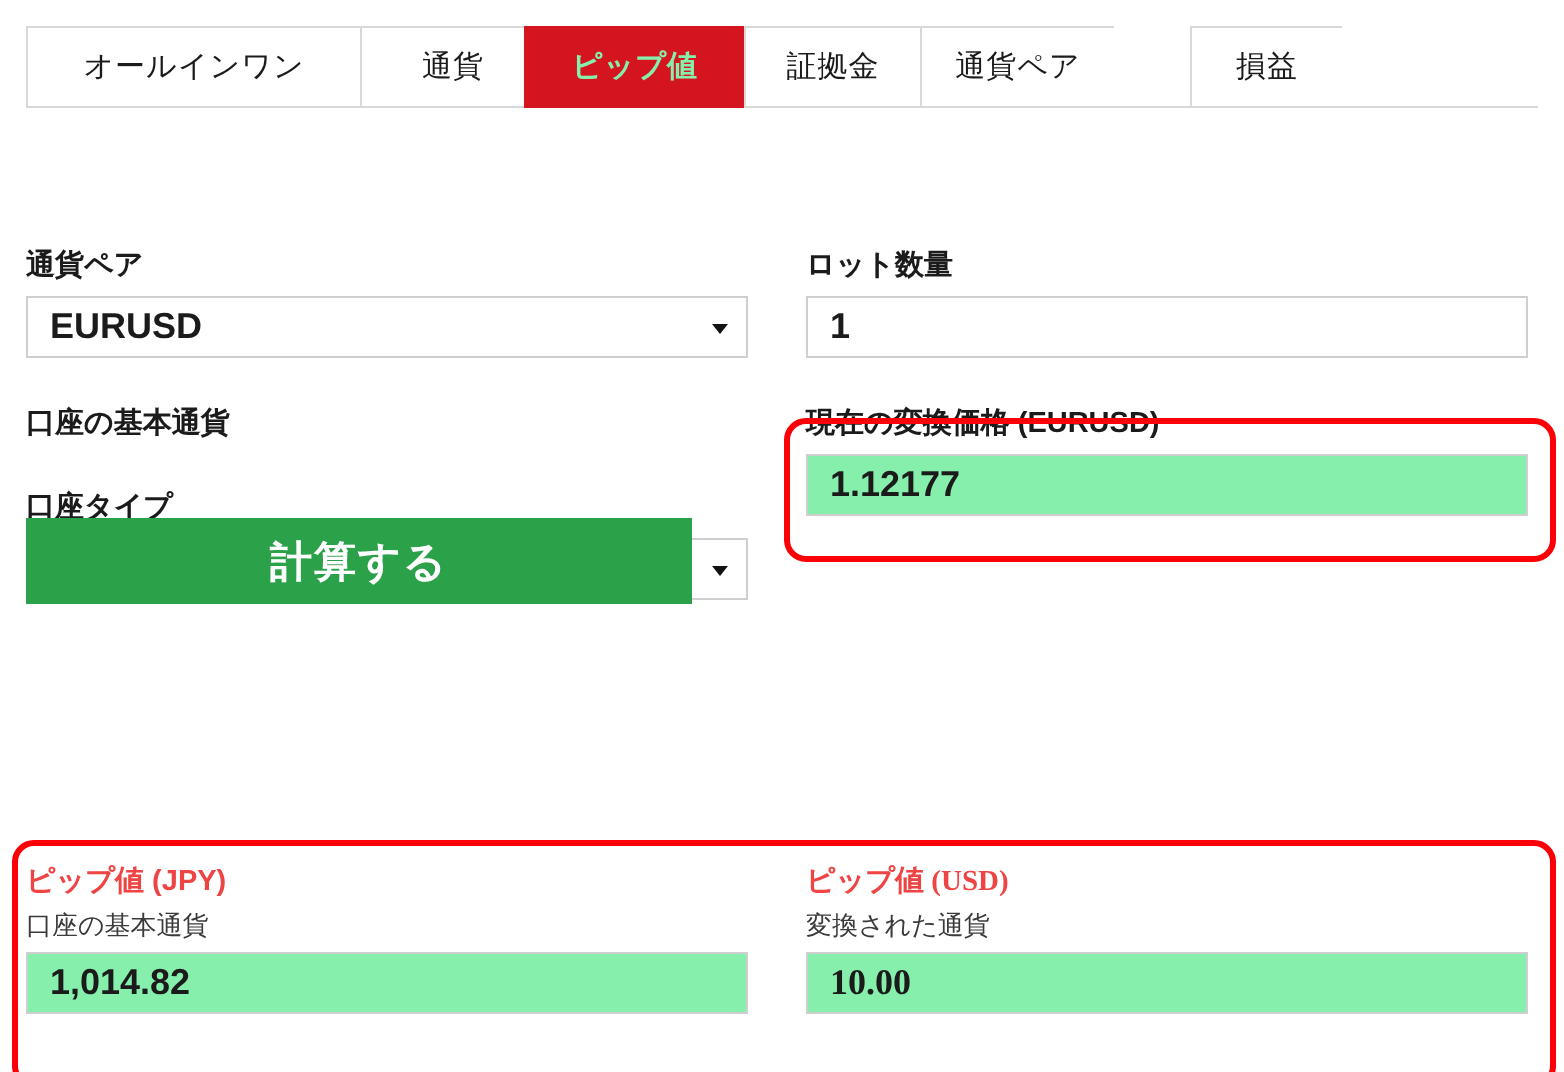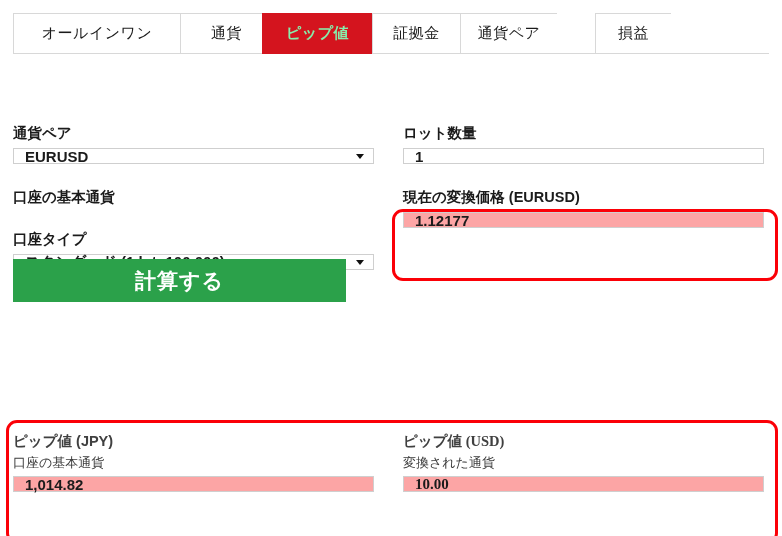--- a/index.html
+++ b/index.html
@@ -97,33 +97,33 @@
     font-size: 13px;
     font-weight: normal;
     color: #3a3a3a;
     line-height: 17px;
     margin-bottom: 5px;
     white-space: nowrap;
   }
 
   .control {
     position: relative;
-    height: 16px;
+    height: 31px;
     border: 1px solid #cfcfcf;
     background: #ffffff;
     box-sizing: border-box;
     display: flex;
     align-items: center;
     padding: 0 22px 0 11px;
-    font-size: 15px;
+    font-size: 18px;
     color: #1b1b1b;
     font-weight: bold;
   }
   .control.readonly {
-    background: #fca5a5;
+    background: #86efac;
   }
   .control .val {
     overflow: hidden;
     text-overflow: ellipsis;
     white-space: nowrap;
   }
   .caret {
     position: absolute;
     right: 9px;
     top: 50%;
@@ -194,21 +194,21 @@
   .res-right {
     position: absolute;
     left: 403px;
     top: 0;
     width: 361px;
     font-family: Liberation Serif, serif;
   }
   .res-title {
     font-size: 14.5px;
     font-weight: bold;
-    color: #404040;
+    color: #ef4444;
     line-height: 19px;
     margin-bottom: 3px;
     white-space: nowrap;
   }
 </style>
 </head>
 <body>
 
 <div class="tabbar">
   <div class="tab tab-w1">

